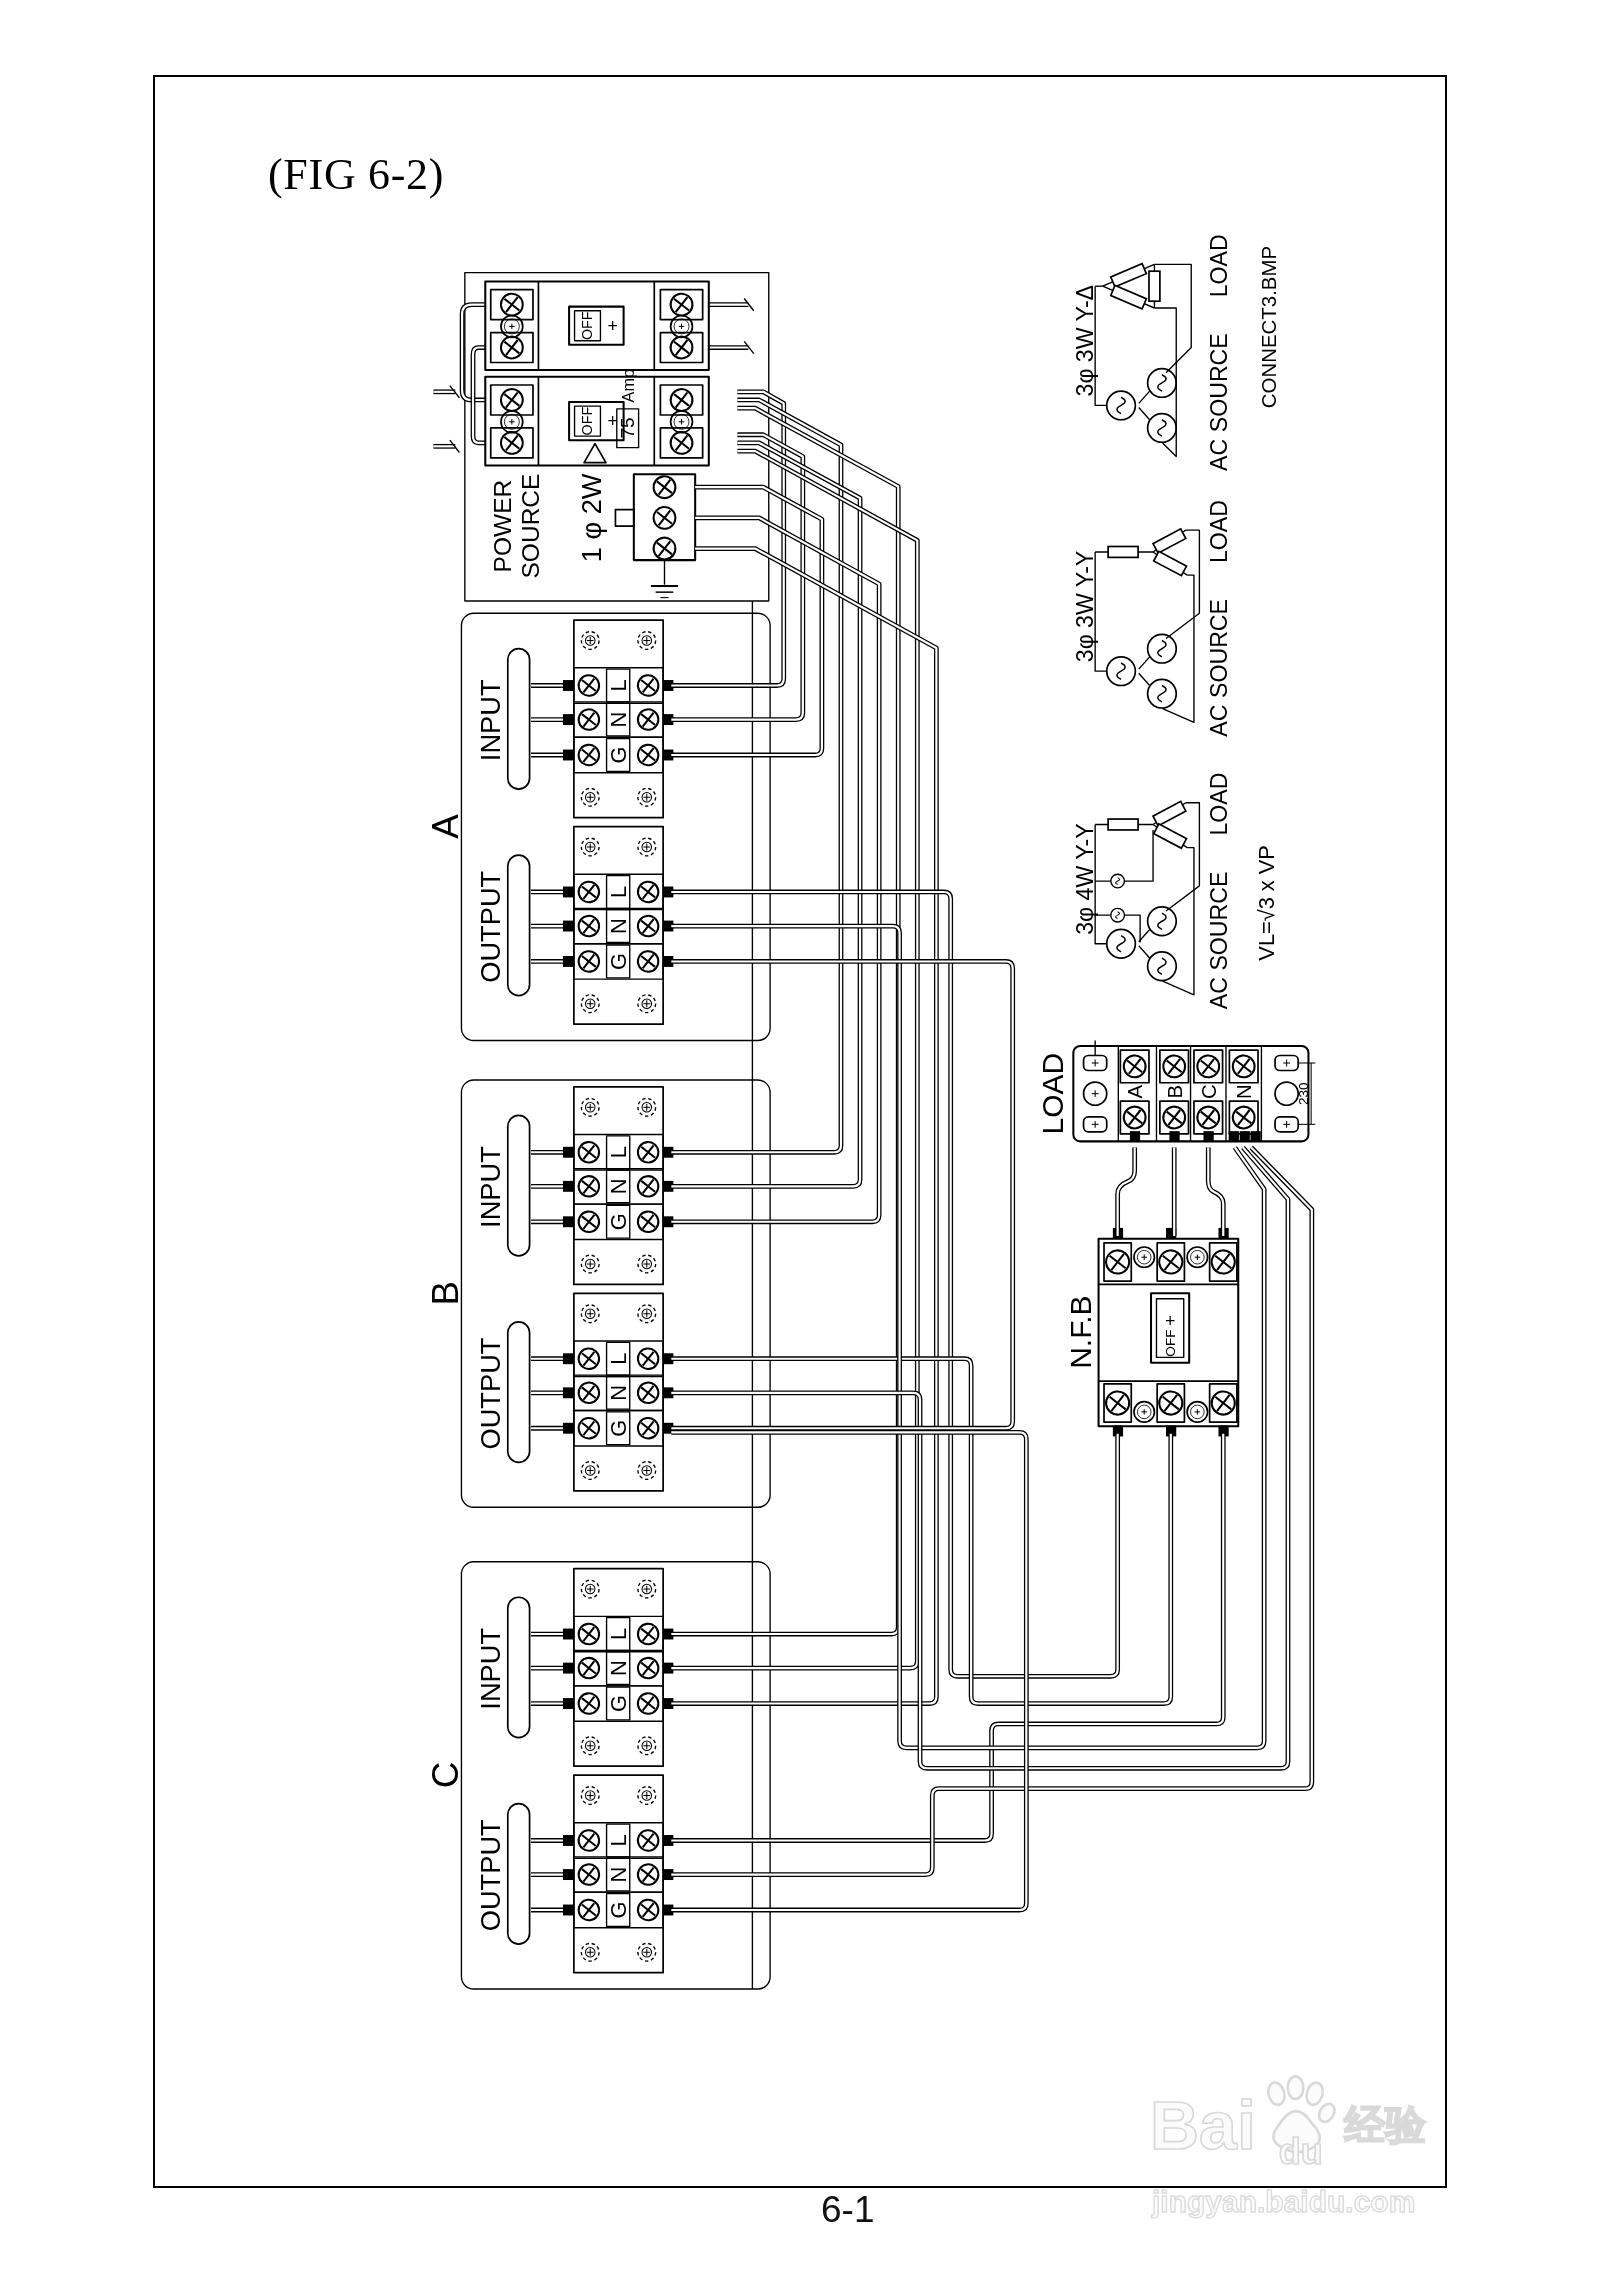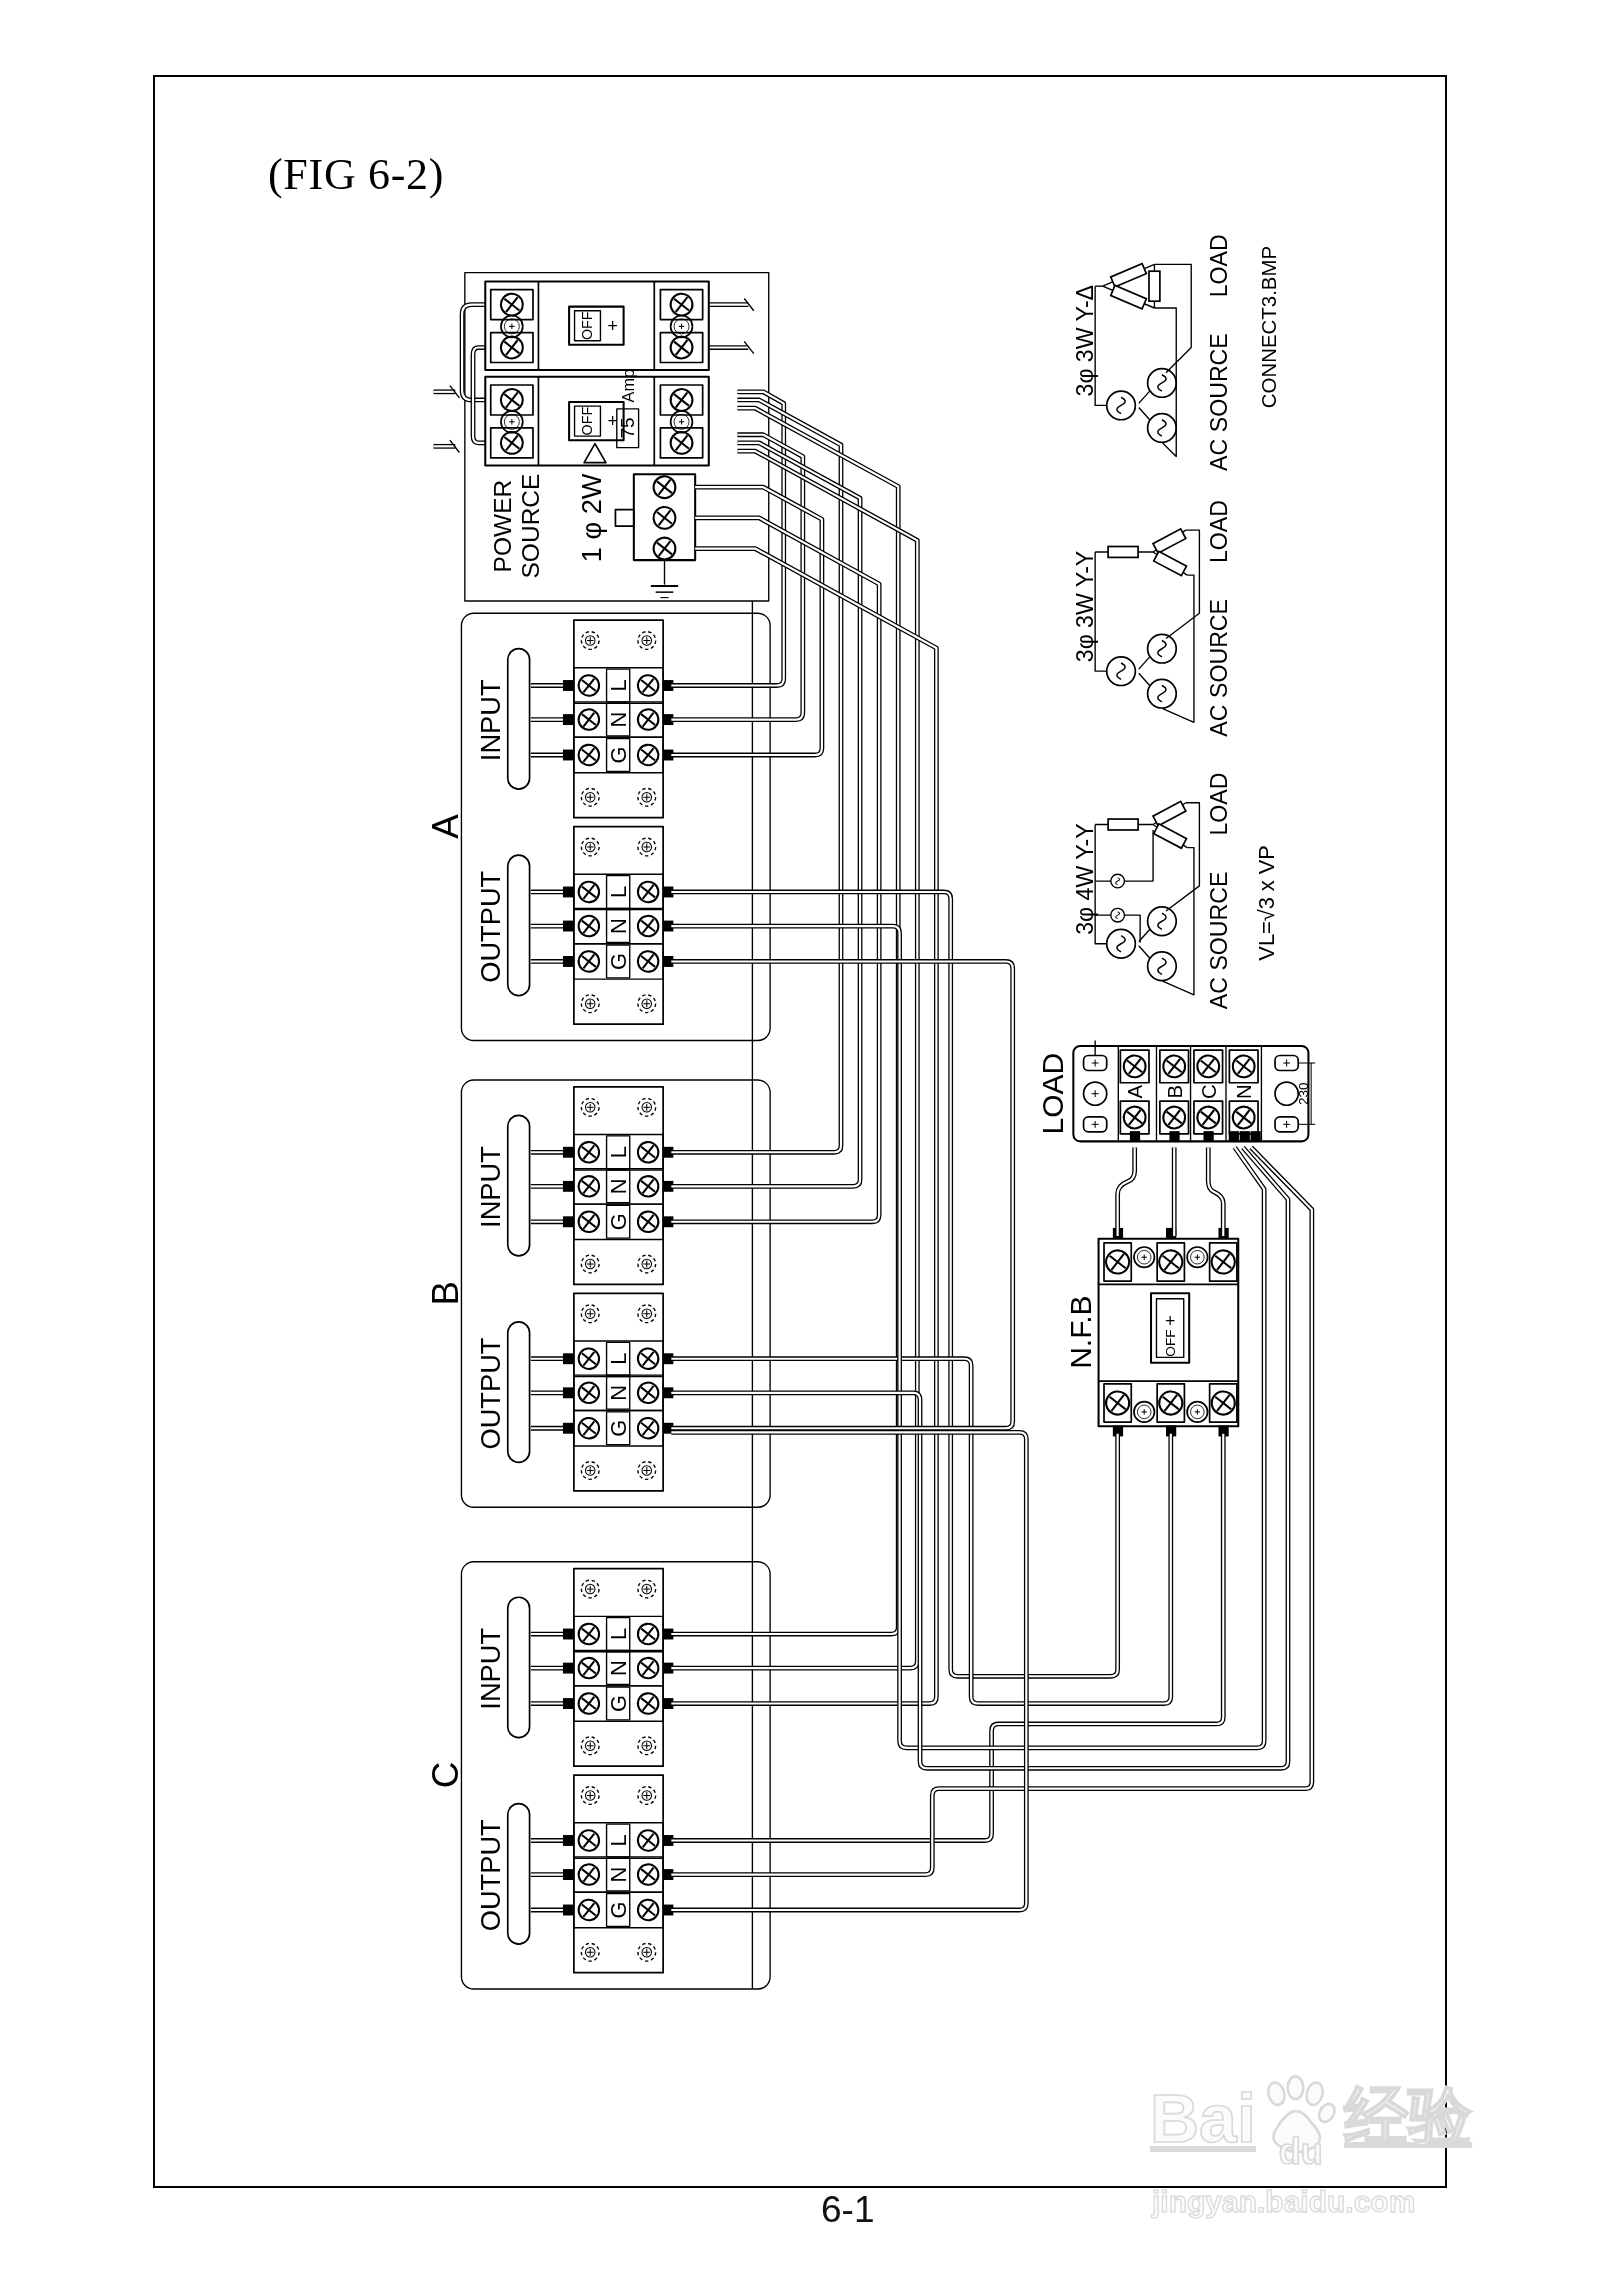--- a/index.html
+++ b/index.html
@@ -10,22 +10,22 @@
              font-size:44px;color:#000;letter-spacing:0.7px;}
   .page-num{position:absolute;left:821px;top:2189px;font-size:37px;color:#111;}
   svg{position:absolute;left:0;top:0;}
   svg text{fill:#000;stroke:none;font-family:"Liberation Sans",sans-serif;}
   .ln{stroke:#000;fill:none;stroke-linecap:butt;stroke-linejoin:round;}
   .wh{stroke:#fff;fill:none;stroke-linecap:butt;stroke-linejoin:round;}
   .blk{fill:#000;stroke:none;}
   .wres{fill:#fff;stroke:#000;}
   
   .wm{position:absolute;color:#fbfbfb;-webkit-text-stroke:1.7px #d9d9d9;font-weight:bold;}
-  .wm-logo{left:1150px;top:2084px;font-size:68px;display:flex;align-items:flex-start;line-height:1;text-decoration:underline;}
-  .wm-logo .cjk{font-size:64px;margin-left:5.5px;-webkit-text-stroke:1.7px #d9d9d9;}
+  .wm-logo{left:1150px;top:2084px;font-size:68px;display:flex;align-items:center;line-height:1;}
+  .wm-logo .cjk{font-size:41px;margin-left:5.5px;-webkit-text-stroke:1.7px #d9d9d9;}
   .wm-paw{position:relative;width:87px;height:82px;margin-left:-4.1px;}
   .wm-paw svg{position:absolute;left:0;top:-12.3px;}
   .wm-du{position:absolute;left:15px;bottom:-4.1px;font-size:36px;margin-left:12px;}
   .wm-url{left:1152px;top:2185px;font-size:30px;-webkit-text-stroke:1.4px #dcdcdc;font-weight:bold;}
 </style>
 </head>
 <body>
 
 <div class="page">
   <div class="frame"></div>

